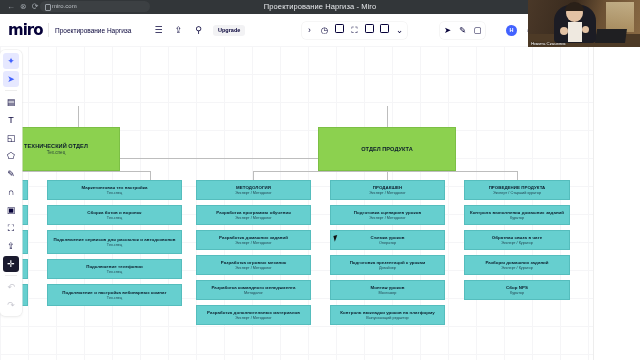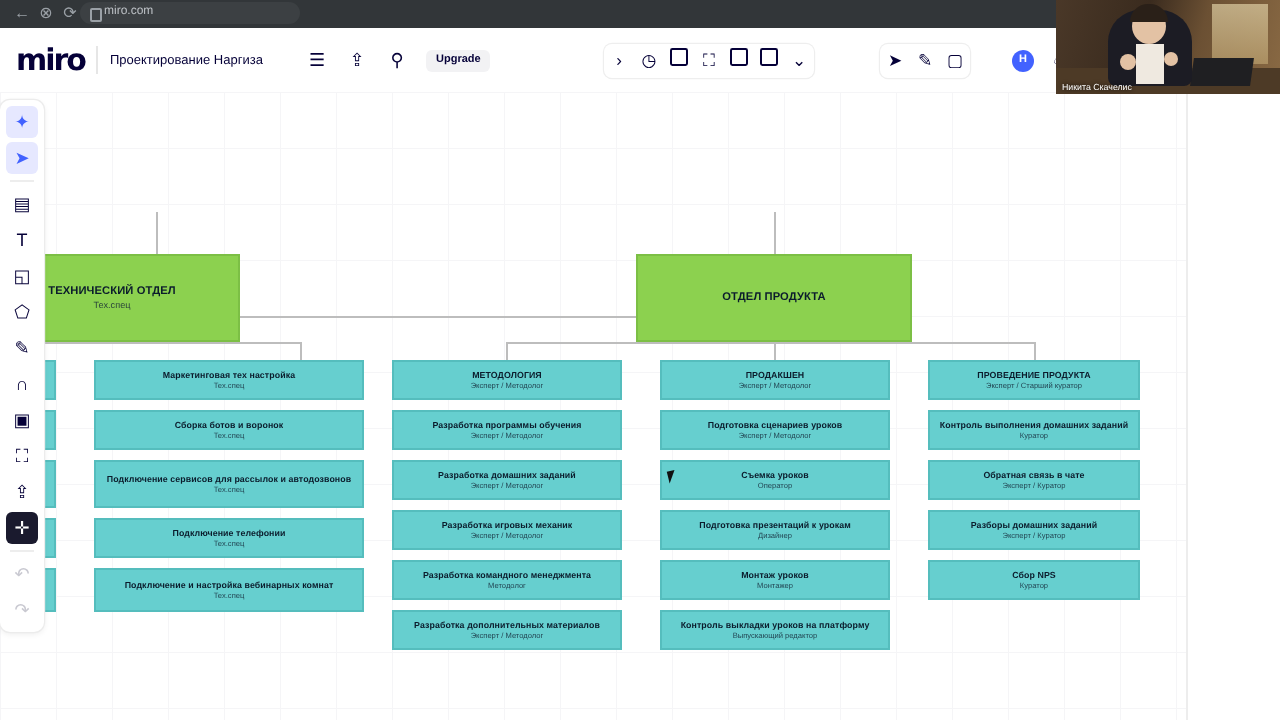--- a/index.html
+++ b/index.html
@@ -108,20 +108,21 @@
 <body>
 
 <div id="root">
 
   <div class="browser-bar">
     <div class="bb-btn" style="left:6px">←</div>
     <div class="bb-btn" style="left:18px">⊗</div>
     <div class="bb-btn" style="left:30px">⟳</div>
     <div class="bb-url">miro.com</div>
     <div class="bb-lock"></div>
+    <div class="bb-title">Проектирование Наргиза - Miro</div>
   </div>
 
   <div class="miro-top">
     <div class="miro-logo">miro</div>
     <div class="board-chip">Проектирование Наргиза</div>
     <div class="tb-ico" style="left:152px">☰</div>
     <div class="tb-ico" style="left:172px">⇪</div>
     <div class="tb-ico" style="left:192px">⚲</div>
     <div class="upgrade">Upgrade</div>
 

